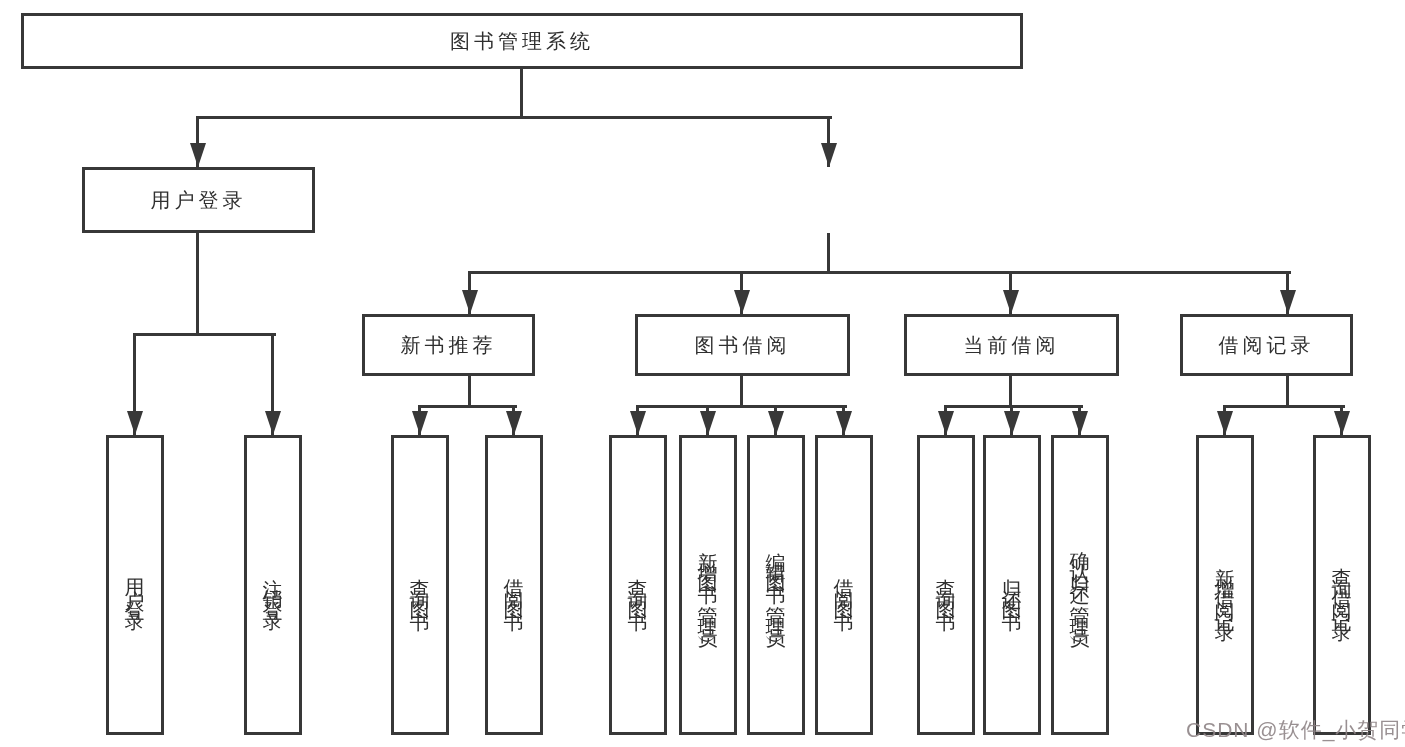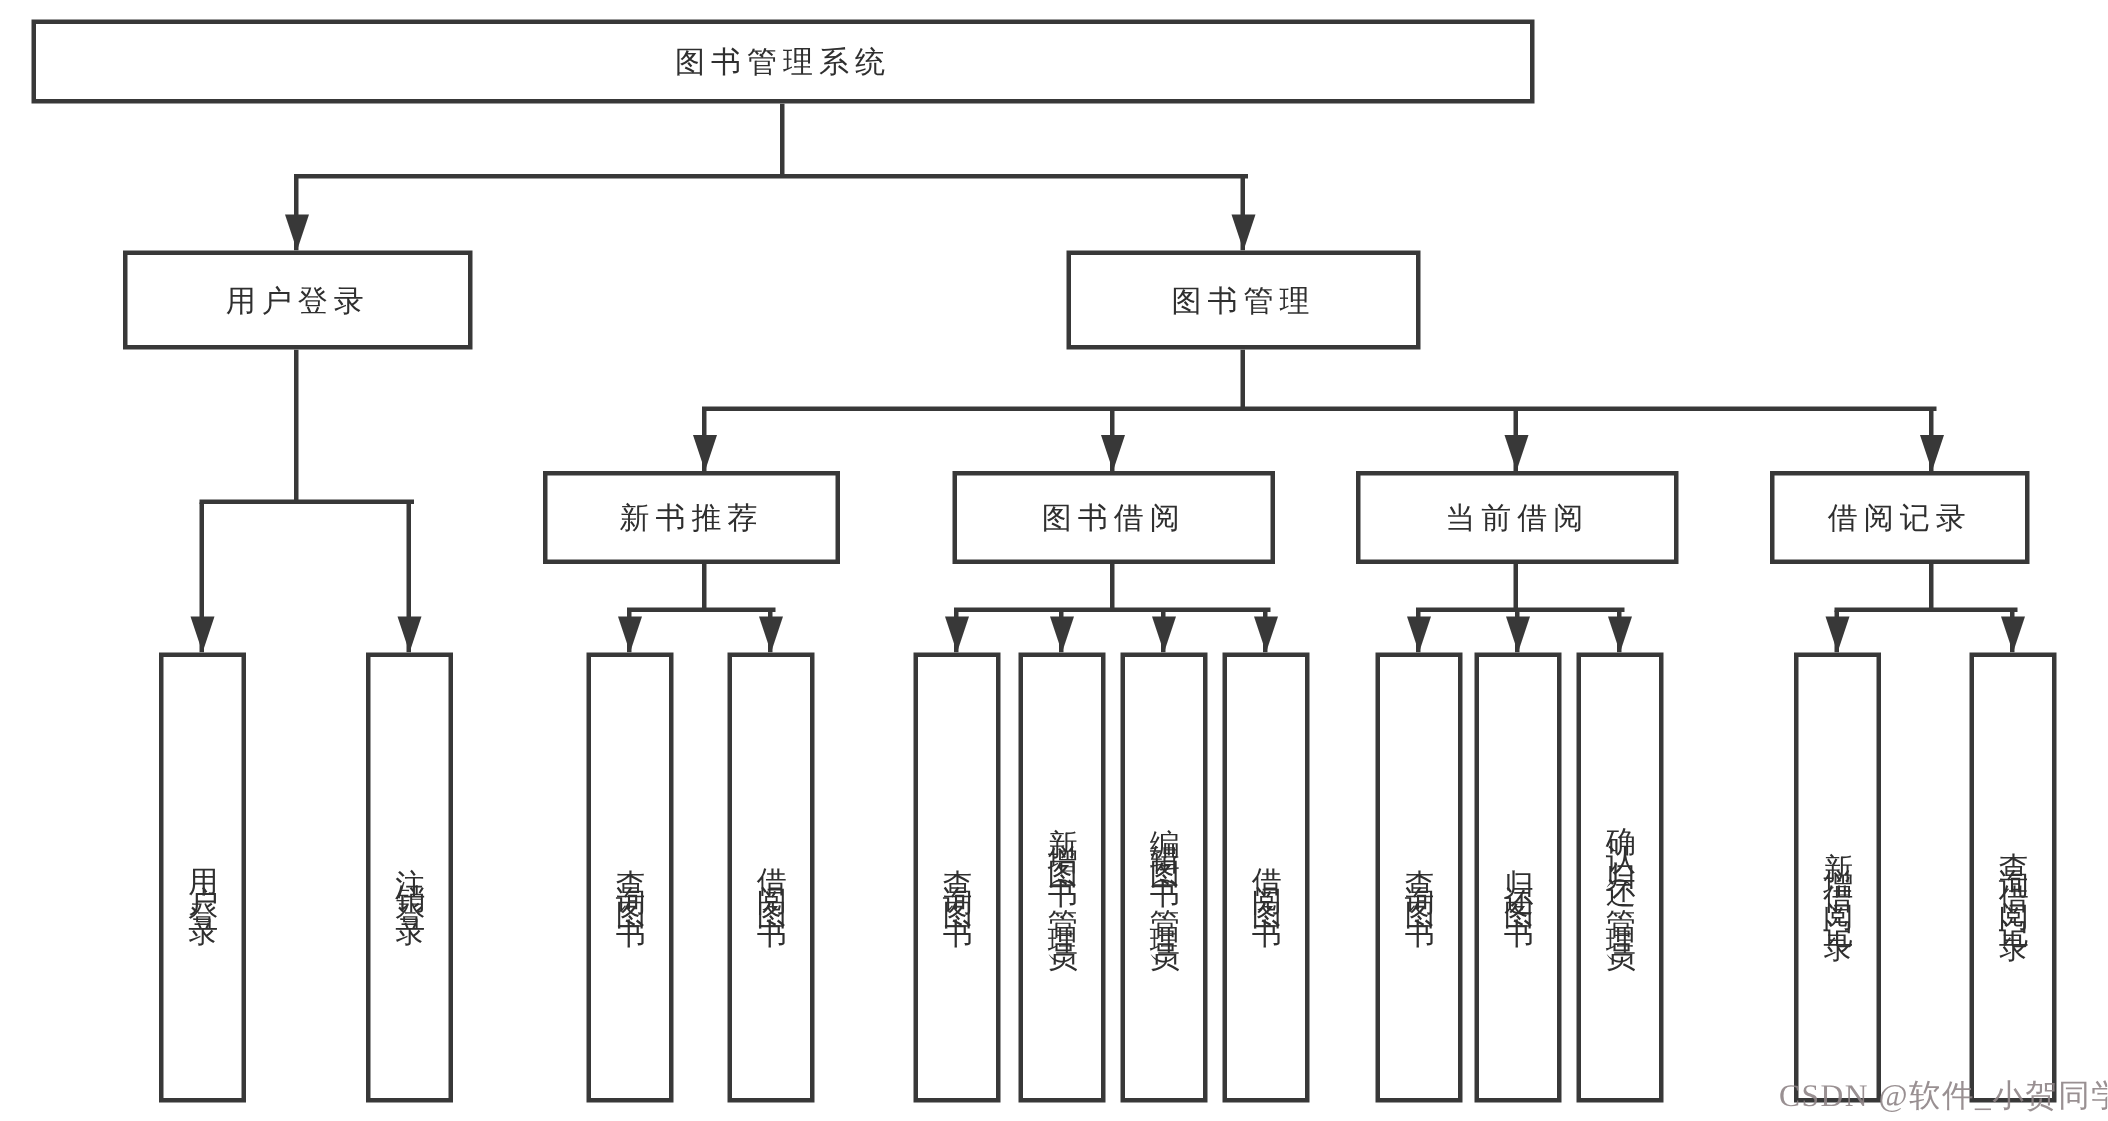--- a/index.html
+++ b/index.html
@@ -1,20 +1,20 @@
 <!DOCTYPE html>
 <html><head>
 <meta charset="utf-8">
 <style>
   html,body { margin:0; padding:0; background:#ffffff; }
   #canvas {
     position:relative;
     width:1405px; height:747px;
     background:#ffffff;
-    font-family:Liberation Serif, serif;
+    font-family:Liberation Sans, sans-serif;
     overflow:hidden;
   }
   .box {
     position:absolute;
     box-sizing:border-box;
     border:3px solid #383838;
     background:#ffffff;
     display:flex;
     align-items:center;
     justify-content:center;
@@ -118,25 +118,22 @@
   <div class="arrow" style="left:1217px;top:411px"></div>
   <div class="arrow" style="left:1334px;top:411px"></div>
 
   <div class="box" style="left:21px;top:13px;width:1002px;height:56px">
     <span class="hlabel">图书管理系统</span>
   </div>
 
   <div class="box" style="left:82px;top:167px;width:233px;height:66px">
     <span class="hlabel">用户登录</span>
   </div>
-  <div class="box" style="left:711px;top:167px;width:236px;height:66px">
-    <span class="hlabel">图书管理</span>
-  </div>
 
-  <div class="box" style="left:362px;top:314px;width:198px;height:62px">
+  <div class="box" style="left:362px;top:314px;width:173px;height:62px">
     <span class="hlabel">新书推荐</span>
   </div>
   <div class="box" style="left:904px;top:314px;width:215px;height:62px">
     <span class="hlabel">当前借阅</span>
   </div>
   <div class="box" style="left:635px;top:314px;width:215px;height:62px">
     <span class="hlabel">图书借阅</span>
   </div>
   <div class="box" style="left:1180px;top:314px;width:173px;height:62px">
     <span class="hlabel">借阅记录</span>

